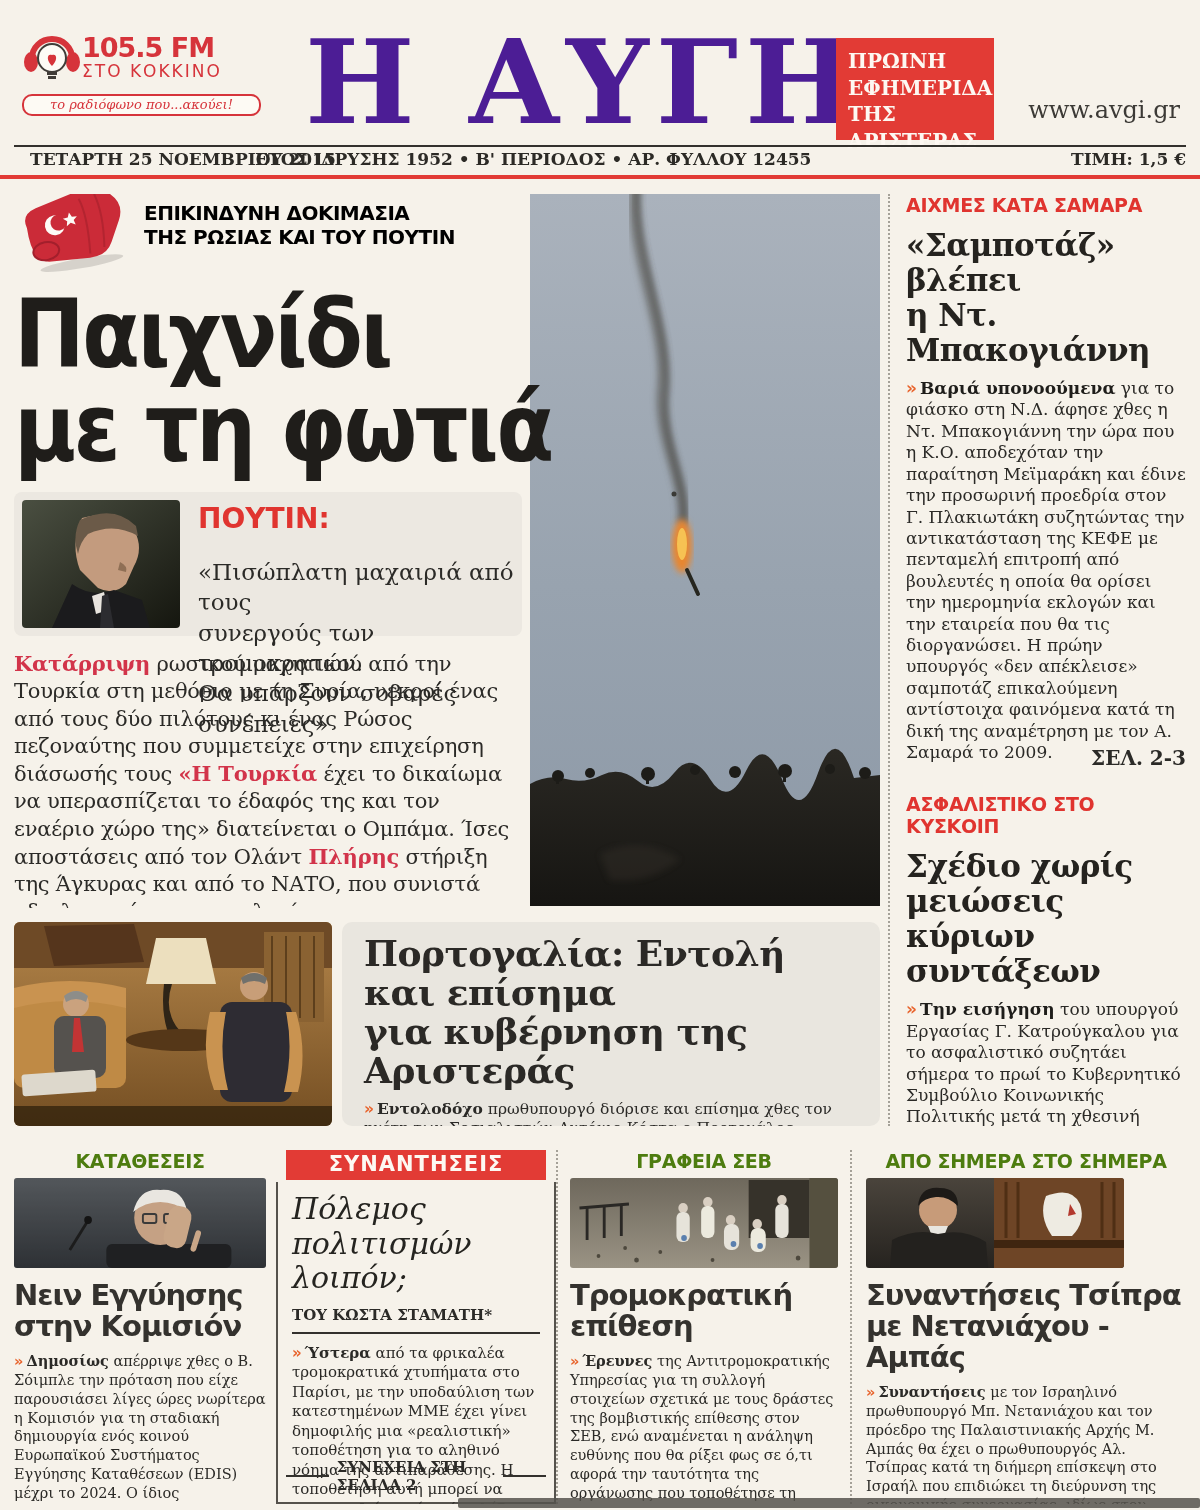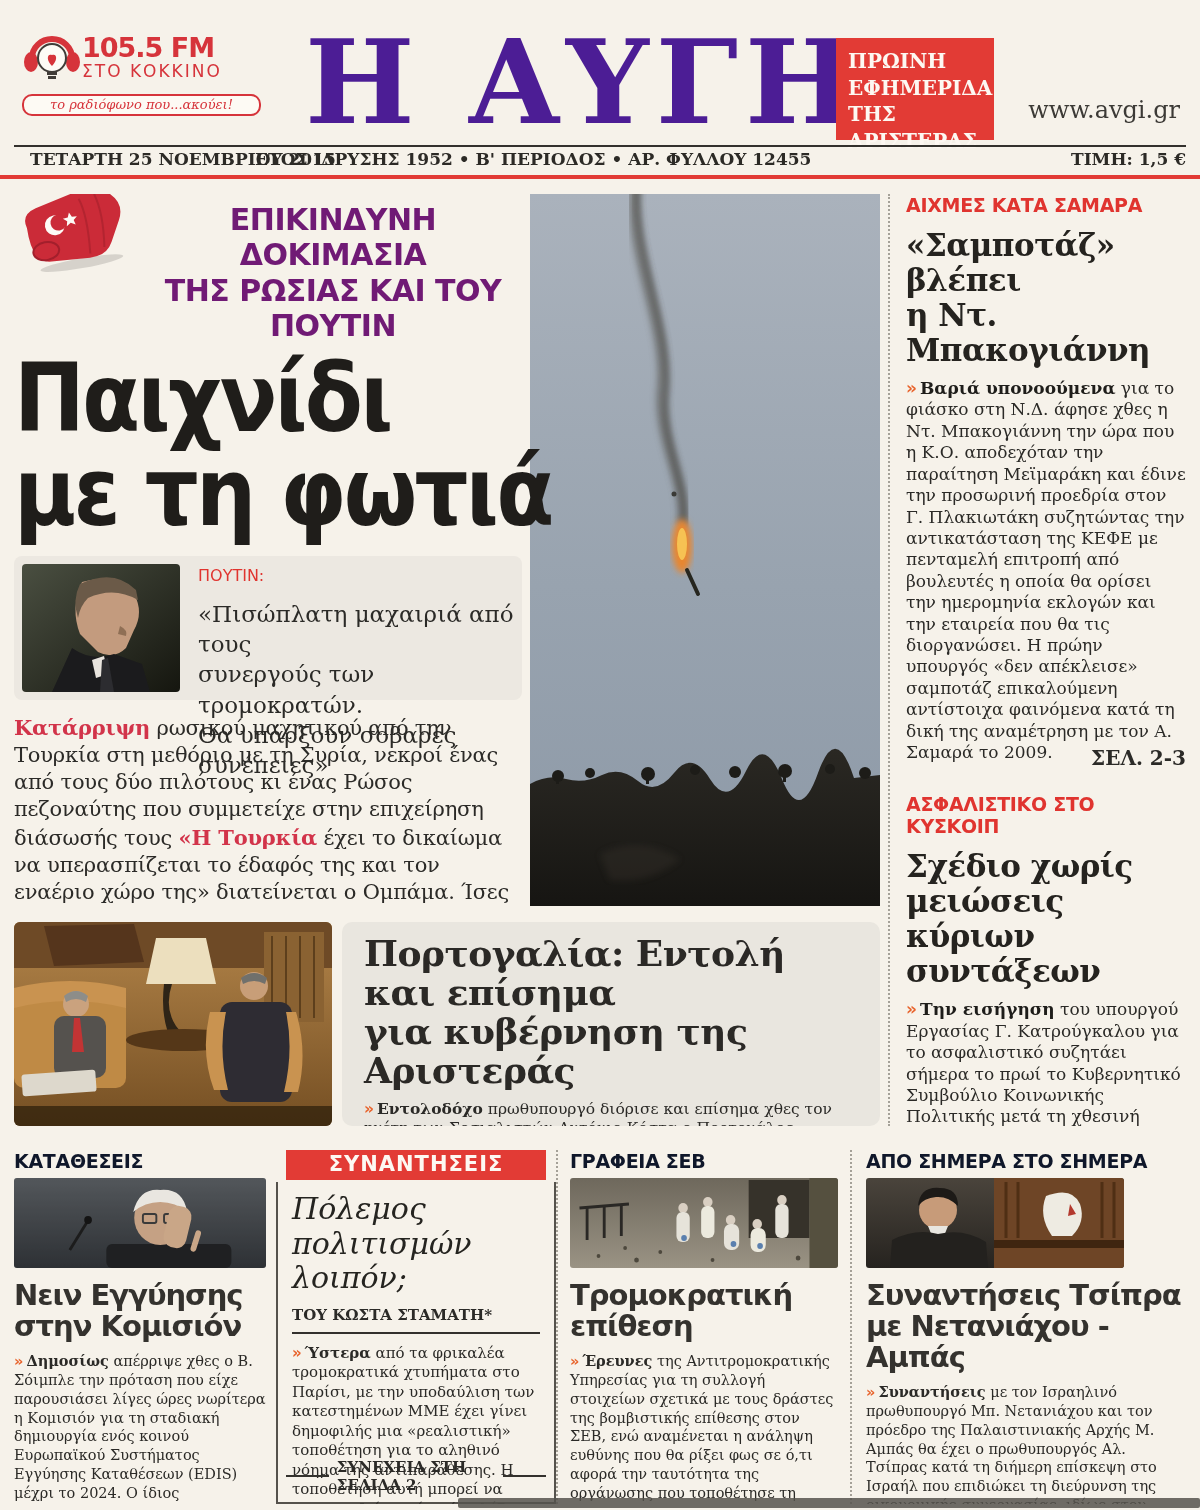--- a/index.html
+++ b/index.html
@@ -27,27 +27,27 @@
 
   
   .main-row { display:flex; margin:16px 14px 0; }
   .left-stack { width:866px; }
   .lead-row { display:flex; height:714px; overflow:hidden; }
   .lead-col { width:516px; padding-right:8px; }
   .right-col { flex:1; margin-left:8px; border-left:2px dotted #a5a198; padding-left:16px; height:932px; overflow:hidden; }
 
   .kicker-row { position:relative; min-height:86px; padding-left:130px; padding-top:8px; }
   .glove { position:absolute; left:0; top:-6px; }
-  .kicker-red { font-family:"DejaVu Sans","Liberation Sans",sans-serif; font-weight:bold; font-size:30px; line-height:1.18; color:#701a75; letter-spacing:-0.5px;text-align:center; }
+  .kicker-red { font-family:"DejaVu Sans","Liberation Sans",sans-serif; font-weight:bold; font-size:20px; line-height:1.18; color:#000000; letter-spacing:-0.5px; }
   .main-headline { margin-top:8px; font-family:"DejaVu Sans","Liberation Sans",sans-serif; font-weight:bold; font-size:94px; line-height:1.0; color:#1f1d1a; transform:scaleX(.9); transform-origin:left top; white-space:nowrap; letter-spacing:-3px; }
 
   .putin-panel { margin-top:16px; background:#ece8e1; border-radius:8px; display:flex; padding:8px; height:144px; }
   .putin-photo { width:158px; height:128px; border-radius:4px; overflow:hidden; flex:none; }
   .putin-text { padding:2px 0 0 18px; }
-  .putin-label { font-family:"DejaVu Sans","Liberation Sans",sans-serif; font-weight:normal; font-size:16px; color:#e0342f; margin-bottom:14px; }
+  .putin-label { font-family:"DejaVu Sans","Liberation Sans",sans-serif; font-weight:bold; font-size:28px; color:#e0342f; margin-bottom:22px; }
   .putin-quote { font-size:23px; line-height:1.32; color:#2b2a27; }
 
   .summary { margin-top:14px; font-size:21px; line-height:1.3; color:#2b2a27; letter-spacing:-0.2px; }
   .lead-word { font-weight:bold; color:#d2344a; }
   .pageref { font-weight:bold; font-size:18px; color:#2b2a27; float:right; margin-top:4px; }
 
   .photo-main { width:350px; height:712px; flex:none; }
   .photo-main svg, .photo-fill svg { display:block; width:100%; height:100%; }
 
   
@@ -66,21 +66,21 @@
   .p-headline { font-weight:bold; font-size:36px; line-height:1.08; color:#2b2926; letter-spacing:-0.5px; }
   .p-body { margin-top:9px; font-size:15.5px; line-height:1.28; color:#2b2a27; }
 
   
   .bottom-row { display:flex; margin:24px 14px 0; height:354px; }
   .b-col { overflow:hidden; }
   .b-col1 { width:262px; padding-right:10px; }
   .b-col2 { width:280px; }
   .b-col3 { width:294px; border-left:2px dotted #a5a198; padding:0 12px; }
   .b-col4 { flex:1; border-left:2px dotted #a5a198; padding-left:14px; }
-  .b-kicker { font-family:"DejaVu Sans","Liberation Sans",sans-serif; font-weight:bold; font-size:19px; color:#0f172a; letter-spacing:-0.3px; margin-bottom:6px; }
+  .b-kicker { font-family:"DejaVu Sans","Liberation Sans",sans-serif; font-weight:bold; font-size:19px; color:#4d7c0f; letter-spacing:-0.3px; margin-bottom:6px;text-align:center; }
   .b-photo { width:100%; height:90px; border-radius:3px; overflow:hidden; }
   .b-headline { font-family:"DejaVu Sans","Liberation Sans",sans-serif; font-weight:bold; font-size:29px; line-height:1.07; color:#34322e; margin-top:12px; letter-spacing:-1px; }
   .b-body { margin-top:10px; font-size:14.5px; line-height:1.3; color:#2b2a27; }
 
   .opinion-banner { margin:0 10px; background:#e23b35; color:#fdf8f2; text-align:center; font-family:"DejaVu Sans","Liberation Sans",sans-serif; font-weight:bold; font-size:21px; padding:2px 0 4px; letter-spacing:1px; }
   .opinion-box { border:2px solid #55524c; border-top:none; margin-top:2px; padding:10px 14px 8px; height:322px; position:relative; }
   .op-headline { font-style:italic; font-size:30px; line-height:1.15; color:#252420; }
   .op-byline { font-weight:bold; font-size:15px; margin-top:10px; padding-bottom:8px; border-bottom:2px solid #33312d; }
   .op-body { margin-top:10px; font-size:15px; line-height:1.3; }
   .op-footer { position:absolute; bottom:8px; left:0; right:0; display:flex; align-items:center; justify-content:center; font-weight:bold; font-size:15px; }

